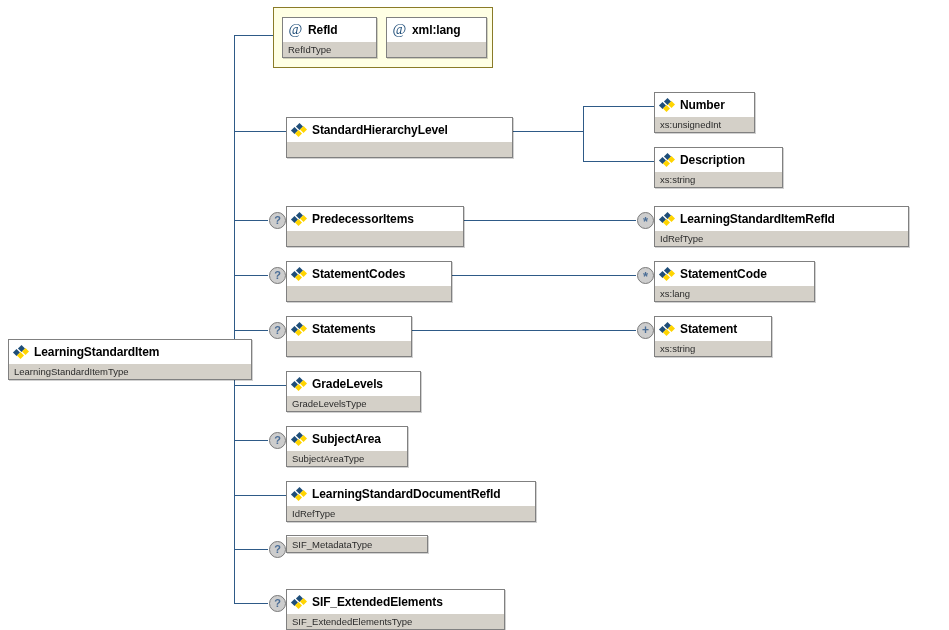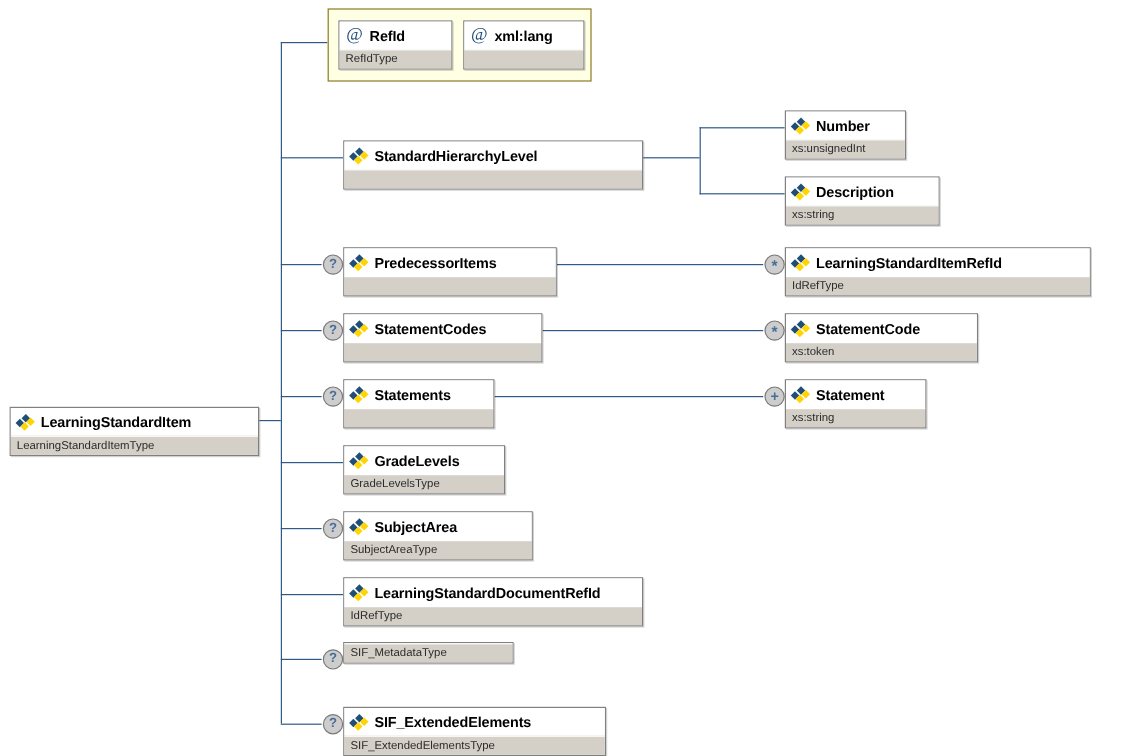--- a/index.html
+++ b/index.html
@@ -148,21 +148,21 @@
   <div class="ln ln-v" style="left:583px; top:106px; height:56px;"></div>
   <div class="ln ln-h" style="left:583px; top:106px; width:71px;"></div>
   <div class="ln ln-h" style="left:583px; top:161px; width:71px;"></div>
 
   <div class="ln ln-h" style="left:464px; top:220px; width:172px;"></div>
 
   <div class="ln ln-h" style="left:452px; top:275px; width:184px;"></div>
 
   <div class="ln ln-h" style="left:412px; top:330px; width:224px;"></div>
 
-  <div class="node" style="left:8px; top:339px; width:208px;">
+  <div class="node" style="left:8px; top:339px; width:244px;">
     <div class="nrow">
       <span class="eicon">
           <i class="b1"></i>
           <i class="b2"></i>
           <i class="y1"></i>
           <i class="y2"></i>
         </span>
       <span class="nname">LearningStandardItem</span>
     </div>
     <div class="ntype">LearningStandardItemType</div>
@@ -178,21 +178,21 @@
     </div>
     <div class="node" style="left:112px; top:9px; width:101px;">
       <div class="nrow">
         <span class="aicon">@</span>
         <span class="nname">xml:lang</span>
       </div>
       <div class="ntype"></div>
     </div>
   </div>
 
-  <div class="node" style="left:286px; top:117px; width:250px;">
+  <div class="node" style="left:286px; top:117px; width:227px;">
     <div class="nrow">
       <span class="eicon">
           <i class="b1"></i>
           <i class="b2"></i>
           <i class="y1"></i>
           <i class="y2"></i>
         </span>
       <span class="nname">StandardHierarchyLevel</span>
     </div>
     <div class="ntype"></div>
@@ -247,21 +247,21 @@
           <i class="b2"></i>
           <i class="y1"></i>
           <i class="y2"></i>
         </span>
       <span class="nname">Statements</span>
     </div>
     <div class="ntype"></div>
   </div>
 
   <div class="occ" style="left:269px; top:432px;">?</div>
-  <div class="node" style="left:286px; top:426px; width:158px;">
+  <div class="node" style="left:286px; top:426px; width:122px;">
     <div class="nrow">
       <span class="eicon">
           <i class="b1"></i>
           <i class="b2"></i>
           <i class="y1"></i>
           <i class="y2"></i>
         </span>
       <span class="nname">SubjectArea</span>
     </div>
     <div class="ntype">SubjectAreaType</div>
@@ -343,21 +343,21 @@
   <div class="node" style="left:654px; top:261px; width:161px;">
     <div class="nrow">
       <span class="eicon">
           <i class="b1"></i>
           <i class="b2"></i>
           <i class="y1"></i>
           <i class="y2"></i>
         </span>
       <span class="nname">StatementCode</span>
     </div>
-    <div class="ntype">xs:token</div>
+    <div class="ntype">xs:lang</div>
   </div>
 
   <div class="occ plus" style="left:637px; top:322px;">+</div>
   <div class="node" style="left:654px; top:316px; width:118px;">
     <div class="nrow">
       <span class="eicon">
           <i class="b1"></i>
           <i class="b2"></i>
           <i class="y1"></i>
           <i class="y2"></i>

